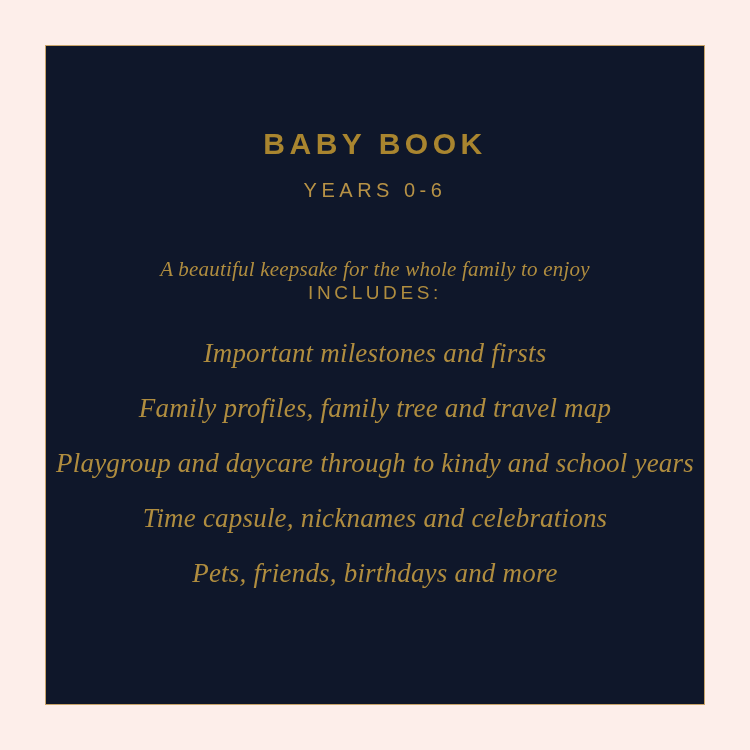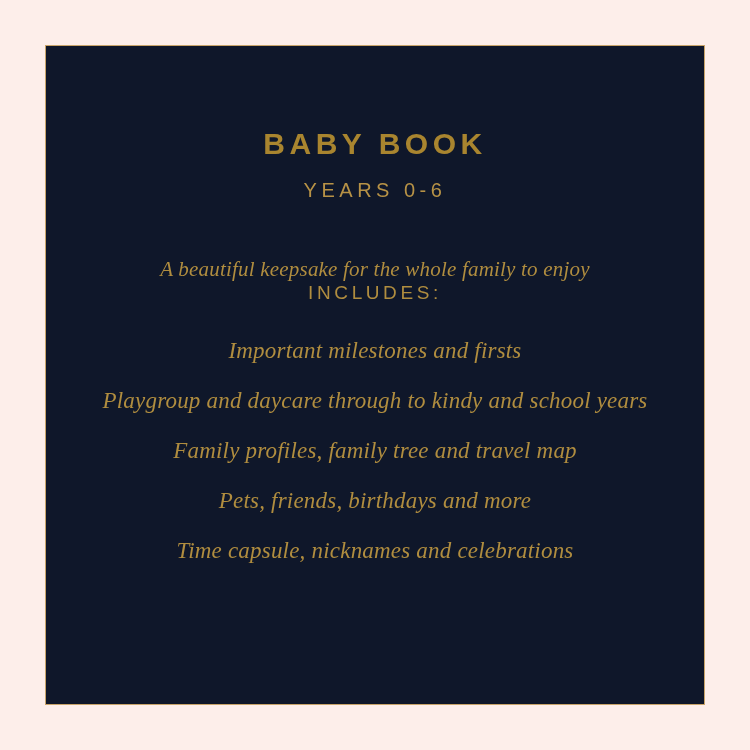--- a/index.html
+++ b/index.html
@@ -66,21 +66,21 @@
   .items {
     margin-top: 22px;
     width: 100%;
     display: flex;
     flex-direction: column;
     align-items: center;
   }
   .item {
     font-family: "Liberation Serif", serif;
     font-style: italic;
-    font-size: 23px;
+    font-size: 27px;
     color: #b08d3f;
     text-align: left;
     margin: 12px 0;
     letter-spacing: 0.2px;
   }
 </style>
 </head>
 <body>
 
 <div class="card">
@@ -88,18 +88,18 @@
     <div class="title-line-1">BABY BOOK</div>
     <div class="title-line-2">YEARS 0-6</div>
   </div>
 
   <div class="tagline">A beautiful keepsake for the whole family to enjoy</div>
 
   <div class="includes-label">INCLUDES:</div>
 
   <div class="items">
     <div class="item">Important milestones and firsts</div>
+    <div class="item">Family profiles, family tree and travel map</div>
     <div class="item">Playgroup and daycare through to kindy and school years</div>
-    <div class="item">Family profiles, family tree and travel map</div>
+    <div class="item">Time capsule, nicknames and celebrations</div>
     <div class="item">Pets, friends, birthdays and more</div>
-    <div class="item">Time capsule, nicknames and celebrations</div>
   </div>
 </div>
 
 </body></html>

